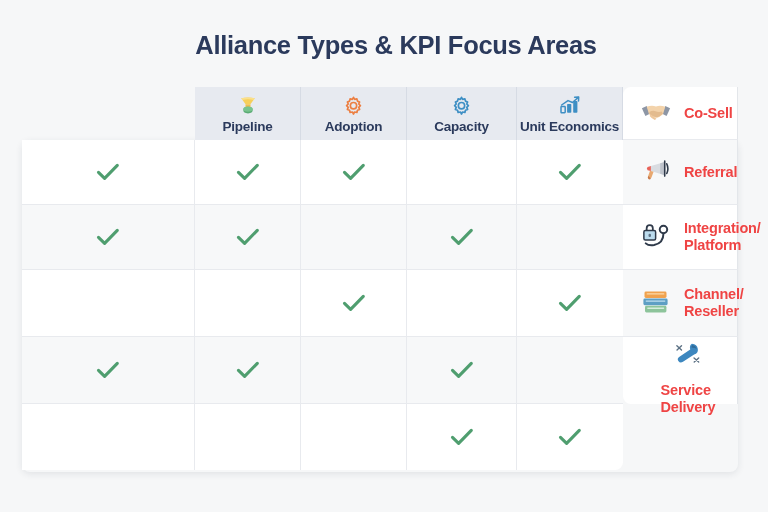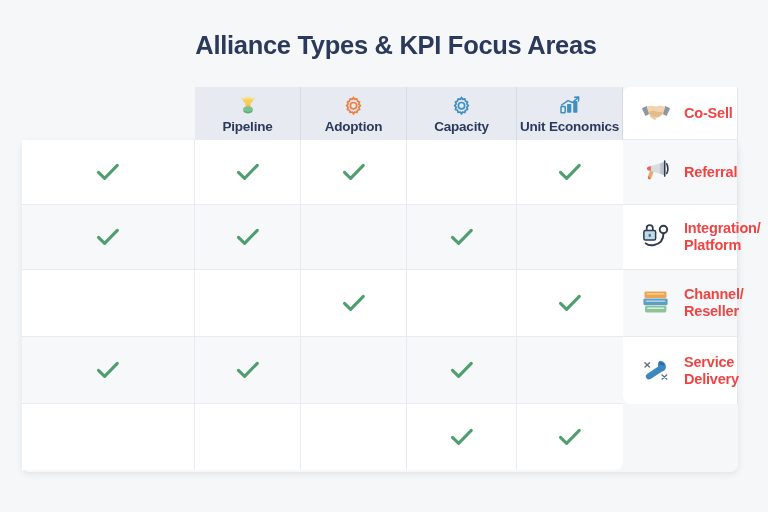--- a/index.html
+++ b/index.html
@@ -83,21 +83,21 @@
     border-right: 1px solid #e3e6ea;
     border-bottom: 1px solid #e8eaee;
     display: flex;
     align-items: center;
     padding-left: 16px;
     box-sizing: border-box;
     gap: 11px;
   }
   .row-label.alt { background: #f7f8f9; align-items: center; }
   .row-label.first { border-top-left-radius: 8px; }
-  .row-label.last  { border-bottom-left-radius: 8px; border-bottom: none; }
+  .row-label.last  { border-bottom-left-radius: 8px; border-bottom: none; flex-direction: column; }
 
   .row-label .ricon {
     width: 34px;
     display: flex;
     align-items: center;
     justify-content: center;
     flex: 0 0 34px;
   }
   .row-label .rtext {
     font-size: 14.5px;

